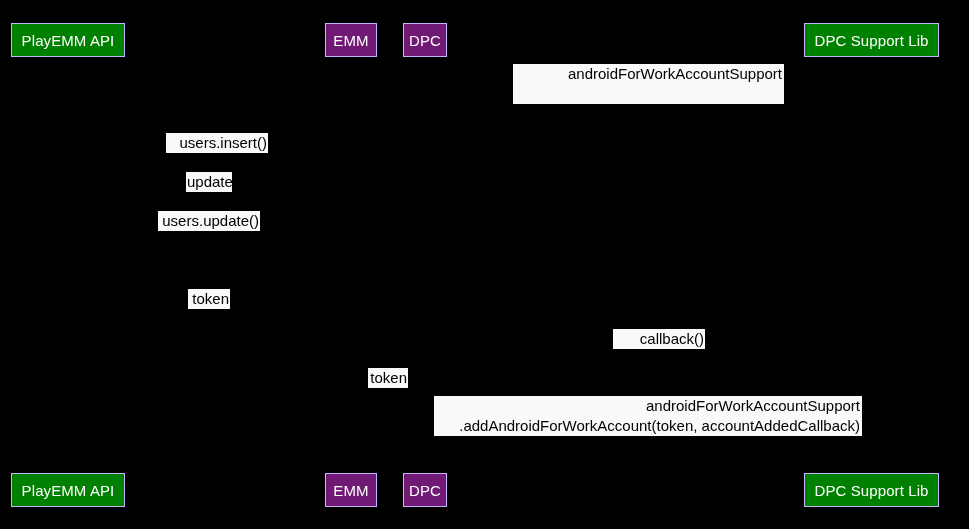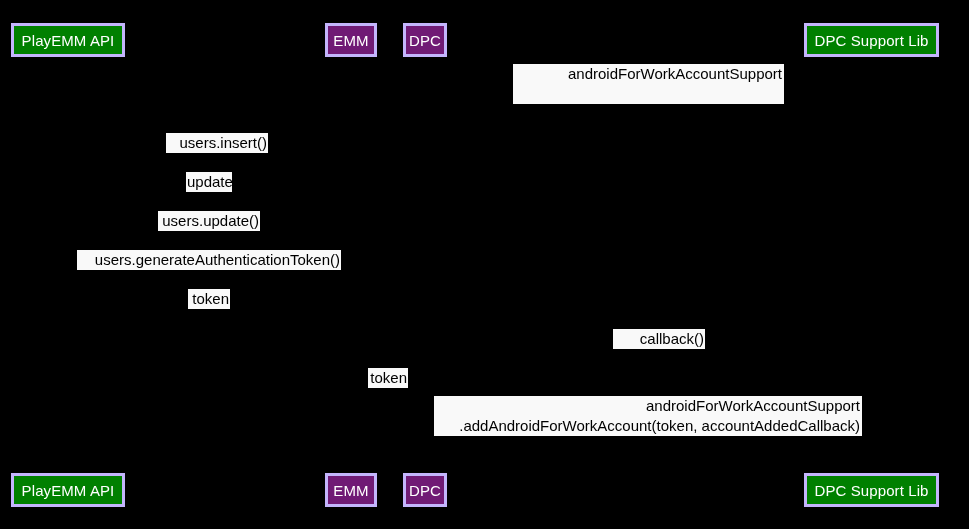--- a/index.html
+++ b/index.html
@@ -20,21 +20,21 @@
     position: absolute;
     box-sizing: border-box;
     display: flex;
     align-items: center;
     justify-content: center;
     color: #ffffff;
     font-size: 15px;
     line-height: 1;
     letter-spacing: 0.1px;
     white-space: nowrap;
-    border: 3px solid #c4b5fd;
+    border: 1px solid #c4b5fd;
   }
   .participant.green { background: #008000; }
   .participant.blue  { background: #701a75; }
 
   .lifeline {
     position: absolute;
     width: 1px;
     background: #000000;
   }
 
@@ -100,23 +100,20 @@
     </div>
     <div class="msg-label" style="left: 166px; top: 133px; width: 102px; height: 20px;">
       <div>users.insert()</div>
     </div>
     <div class="msg-label" style="left: 186px; top: 172px; width: 46px; height: 20px;">
       <div>update</div>
     </div>
     <div class="msg-label" style="left: 158px; top: 211px; width: 102px; height: 20px;">
       <div>users.update()</div>
     </div>
-    <div class="msg-label" style="left: 77px; top: 250px; width: 264px; height: 20px;">
-      <div>users.generateAuthenticationToken()</div>
-    </div>
     <div class="msg-label" style="left: 188px; top: 289px; width: 42px; height: 20px;">
       <div>token</div>
     </div>
     <div class="msg-label" style="left: 613px; top: 329px; width: 92px; height: 20px;">
       <div>callback()</div>
     </div>
     <div class="msg-label" style="left: 368px; top: 368px; width: 40px; height: 20px;">
       <div>token</div>
     </div>
     <div class="msg-label two-line" style="left: 434px; top: 396px; width: 428px; height: 40px;">

